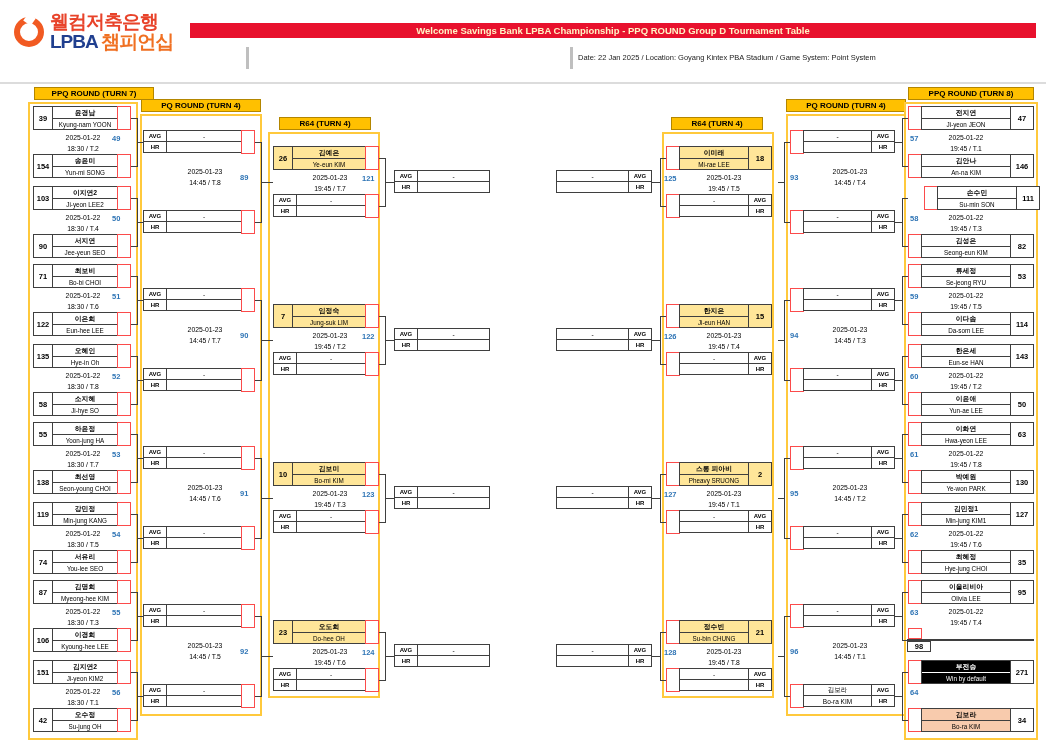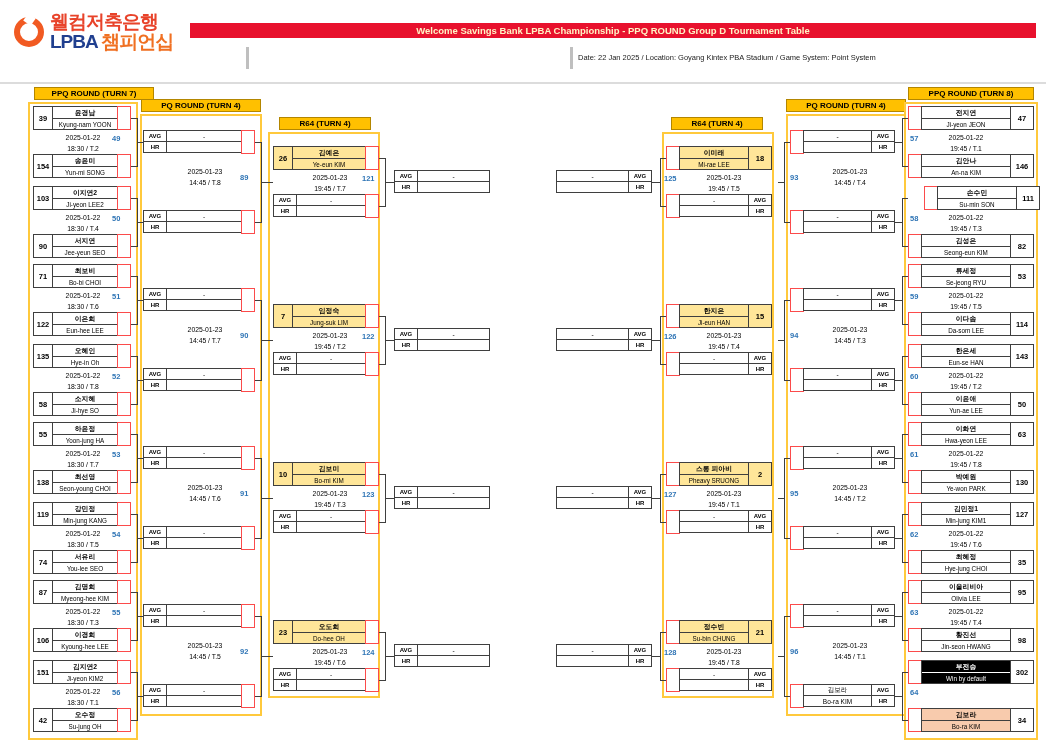--- a/index.html
+++ b/index.html
@@ -982,39 +982,39 @@
         <div class="cell score" style="width: 14px; height: 24px; margin-left: 0px;"></div>
         <div class="cell" style="flex: 1 1 0%; height: 24px; margin-left: -1px; display: flex; flex-direction: column;">
           <div class="ko">이올리비아</div>
           <div class="en">Olivia LEE</div>
         </div>
         <div class="cell seed r" style="height: 24px; margin-left: -1px;">95</div>
       </div>
       <div class="dt" style="position: absolute; left: 919px; top: 606px; width: 94px; height: 11px;">2025-01-22</div>
       <div class="dt" style="position: absolute; left: 919px; top: 617px; width: 94px; height: 11px;">19:45 / T.4</div>
       <div class="num" style="position: absolute; left: 910px; top: 607px; width: 20px; height: 11px;">63</div>
-      <div style="position: absolute; left: 908px; top: 628px; width: 126px; height: 24px; display: flex;">
+      <div style="position: absolute; left: 908px; top: 628px; width: 126px; height: 24px; display: flex; flex-direction: column;">
         <div class="cell score" style="width: 14px; height: 24px; margin-left: 0px;"></div>
         <div class="cell" style="flex: 1 1 0%; height: 24px; margin-left: -1px; display: flex; flex-direction: column;">
           <div class="ko">황진선</div>
           <div class="en">Jin-seon HWANG</div>
         </div>
         <div class="cell seed r" style="height: 24px; margin-left: -1px;">98</div>
       </div>
       <div class="line" style="position: absolute; left: 902px; top: 592px; width: 6px; height: 1px;"></div>
       <div class="line" style="position: absolute; left: 902px; top: 640px; width: 6px; height: 1px;"></div>
       <div class="line" style="position: absolute; left: 902px; top: 592px; width: 1px; height: 49px;"></div>
       <div class="line" style="position: absolute; left: 895px; top: 616px; width: 7px; height: 1px;"></div>
       <div style="position: absolute; left: 908px; top: 660px; width: 126px; height: 24px; display: flex;">
         <div class="cell score" style="width: 14px; height: 24px; margin-left: 0px;"></div>
         <div class="cell" style="flex: 1 1 0%; height: 24px; margin-left: -1px; display: flex; flex-direction: column;">
           <div class="ko wo">부전승</div>
           <div class="en wo">Win by default</div>
         </div>
-        <div class="cell seed r" style="height: 24px; margin-left: -1px;">302</div>
+        <div class="cell seed r" style="height: 24px; margin-left: -1px;">271</div>
       </div>
       <div class="num" style="position: absolute; left: 910px; top: 687px; width: 20px; height: 11px;">64</div>
       <div style="position: absolute; left: 908px; top: 708px; width: 126px; height: 24px; display: flex;">
         <div class="cell score" style="width: 14px; height: 24px; margin-left: 0px;"></div>
         <div class="cell" style="flex: 1 1 0%; height: 24px; margin-left: -1px; display: flex; flex-direction: column;">
           <div class="ko salmon">김보라</div>
           <div class="en salmon">Bo-ra KIM</div>
         </div>
         <div class="cell seed r" style="height: 24px; margin-left: -1px;">34</div>
       </div>

